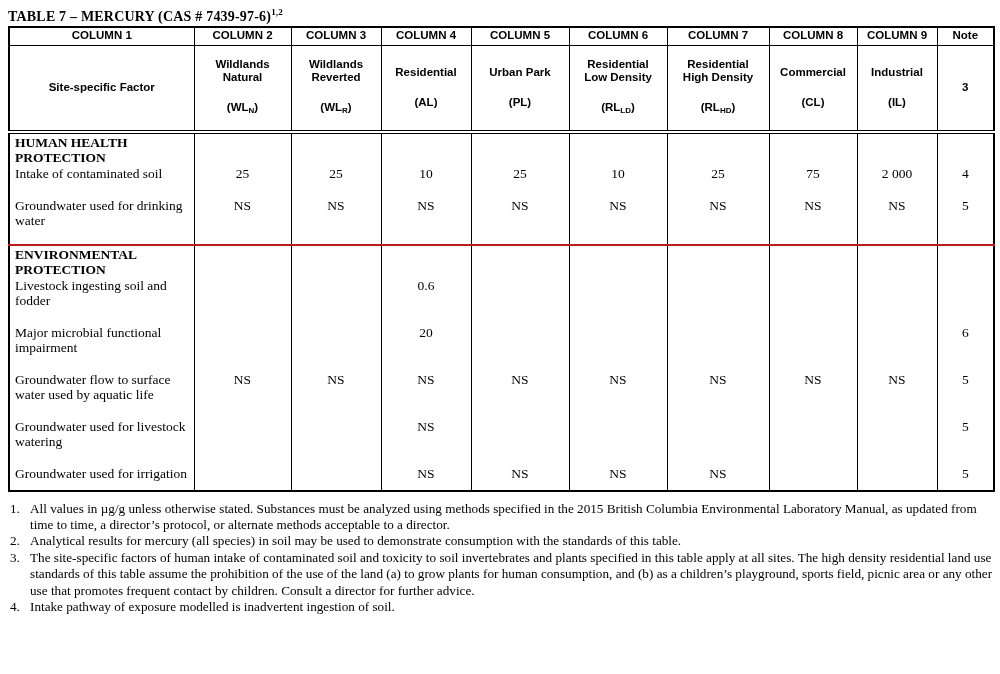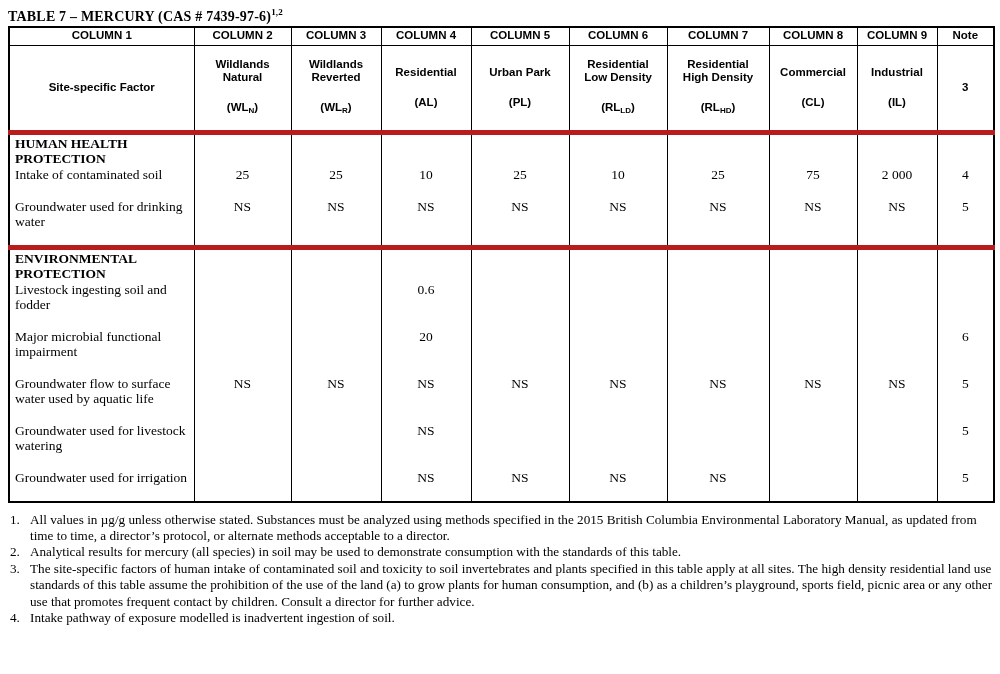--- a/index.html
+++ b/index.html
@@ -36,25 +36,25 @@
     border-bottom:4px double #000; padding:2px 3px;
   }
   thead .lu-code { margin-top:16px; }
   thead sub { font-size:8px; vertical-align:-2px; }
 
   tbody td {
     vertical-align:top; font-size:13.5px; line-height:15px; padding-top:1px;
   }
   tbody td.factor-cell { text-align:left; padding-left:5px; padding-right:6px; }
   tbody td.value-cell, tbody td.note-cell { text-align:center; white-space:nowrap; }
-  tbody tr.section-start td { border-top:5px solid #b91c1c; }
+  tbody tr.section-start td { border-top:2px solid #b91c1c; }
   tbody tr.section-title-row td { padding-bottom:0; }
   tbody .section-title { font-weight:bold; }
   tbody tr.factor-row td { padding-bottom:16px; }
-  tbody tr.factor-row.last-row td { padding-bottom:16px; }
+  tbody tr.factor-row.last-row td { padding-bottom:9px; }
 
   .notes { margin-top:9px; font-size:13.2px; line-height:16.4px; width:988px; }
   .notes-heading { font-weight:bold; }
   .note-item { display:flex; align-items:flex-start; }
   .note-num { flex:0 0 22px; padding-left:2px; box-sizing:border-box; }
   .note-text { flex:1; }
 </style>
 </head>
 <body>
 

